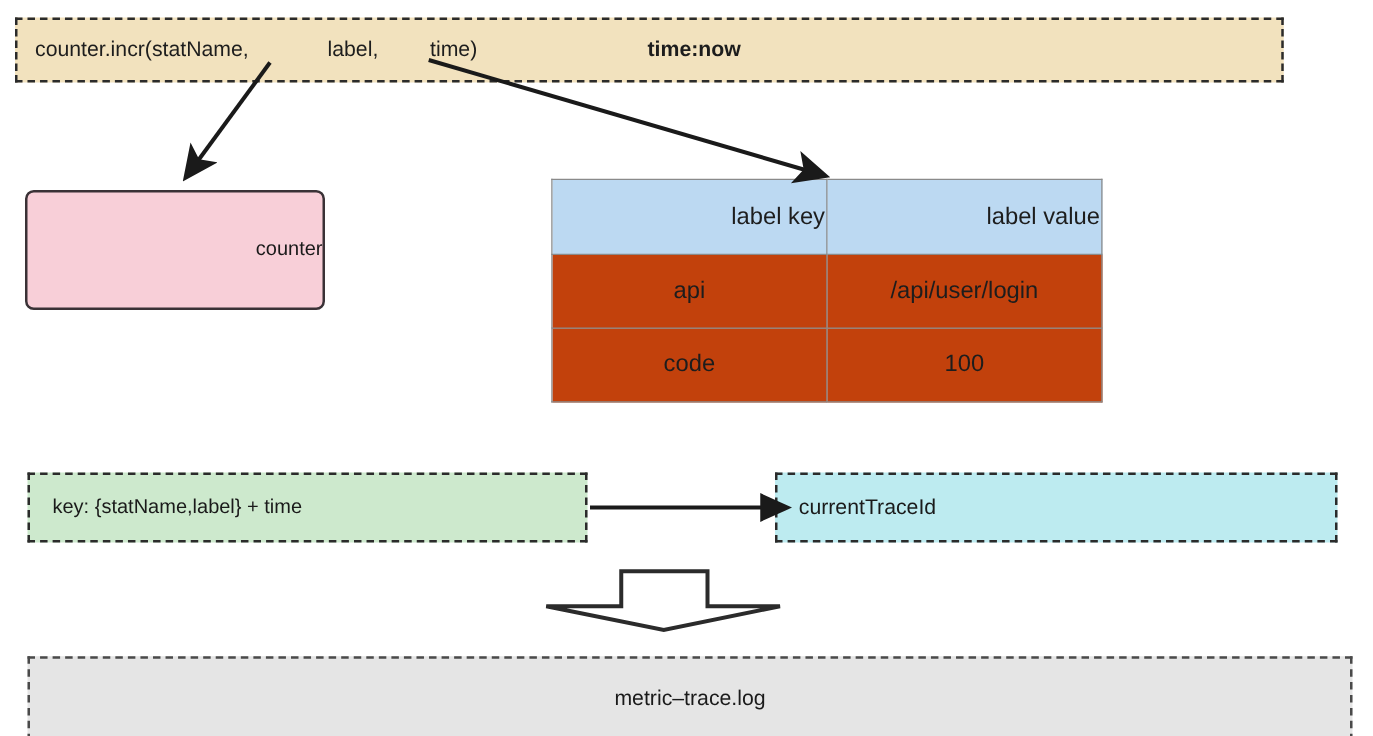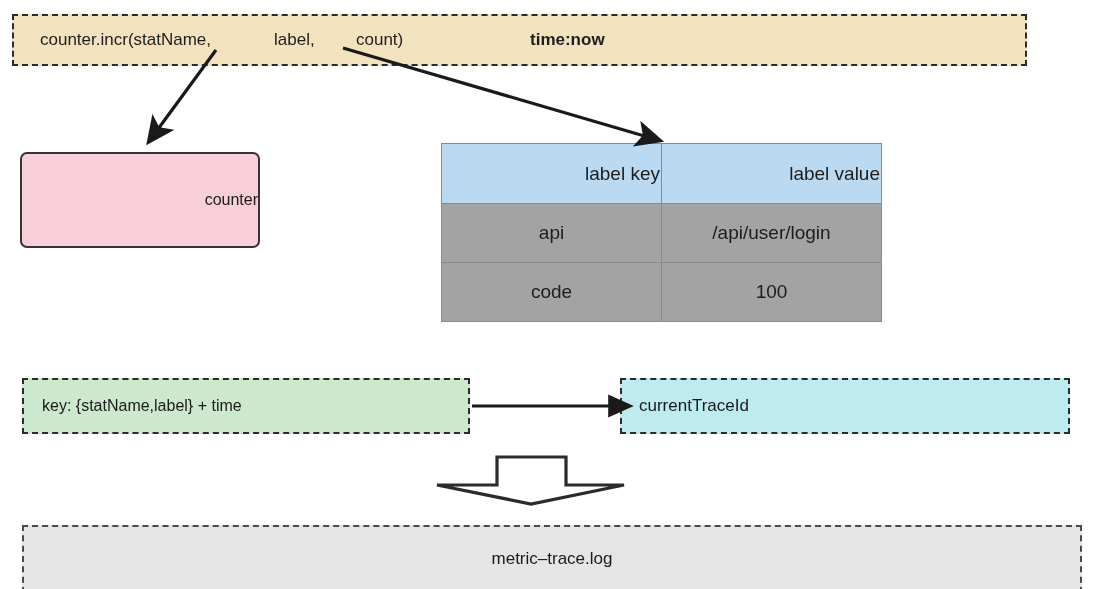--- a/index.html
+++ b/index.html
@@ -36,21 +36,20 @@
     height: 52px;
     background: #F2E2BE;
     border: 2px dashed #2b2b2b;
   }
   #signature-box .seg {
     position: absolute;
     font-size: 17px;
     color: #1d1d1d;
     top: 50%;
     transform: translateY(-50%);
-    margin-left: 12px;
   }
   #sig-statname { left: 14px; }
   #sig-label    { left: 248px; }
   #sig-count    { left: 330px; }
   #sig-time     { left: 504px; font-weight: bold; }
 
   
   #counter-box {
     left: 20px;
     top: 152px;
@@ -73,21 +72,21 @@
     table-layout: fixed;
   }
   #label-table td, #label-table th {
     border: 1.6px solid #8a8a8a;
     height: 56px;
     text-align: center;
     vertical-align: middle;
     font-weight: normal;
     font-size: 19px;
     color: #1d1d1d;
-    background: #a3a3a3;
+    background: #c2410c;
   }
   #label-table thead th {
     background: #BCD9F2;
     height: 57px;
     text-align: right;
   }
   #label-table col.c1 { width: 220px; }
   #label-table col.c2 { width: 220px; }
 
   
@@ -137,21 +136,21 @@
   }
 </style>
 </head>
 <body>
 
 <div id="canvas">
 
   <div class="box" id="signature-box">
     <span class="seg txt" id="sig-statname">counter.incr(statName,</span>
     <span class="seg txt" id="sig-label">label,</span>
-    <span class="seg txt" id="sig-count">count)</span>
+    <span class="seg txt" id="sig-count">time)</span>
     <span class="seg txt" id="sig-time">time:now</span>
   </div>
 
   <div class="box" id="counter-box">
     <span class="txt">counter</span>
   </div>
 
   <table id="label-table">
     <colgroup>
         <col class="c1">

